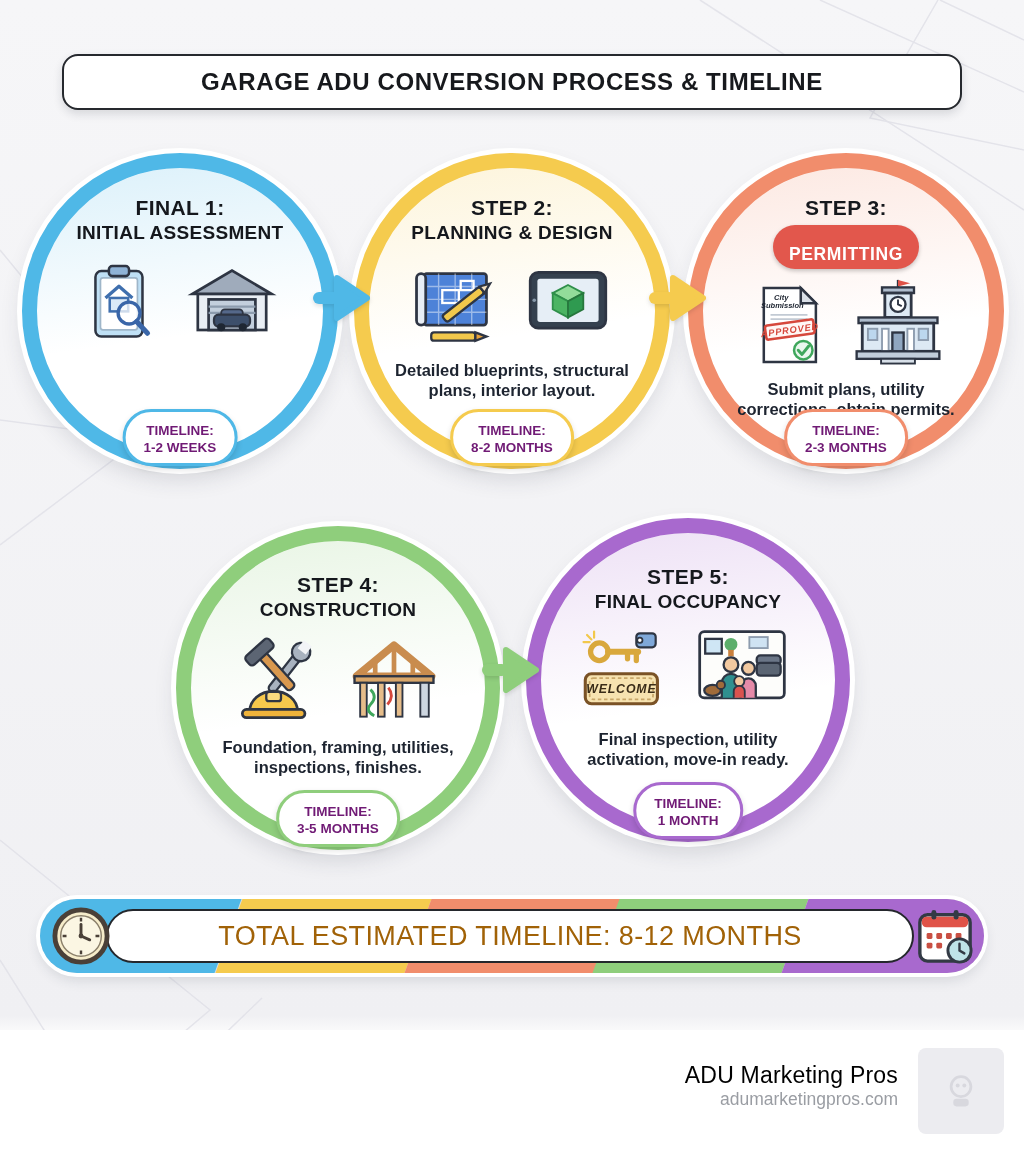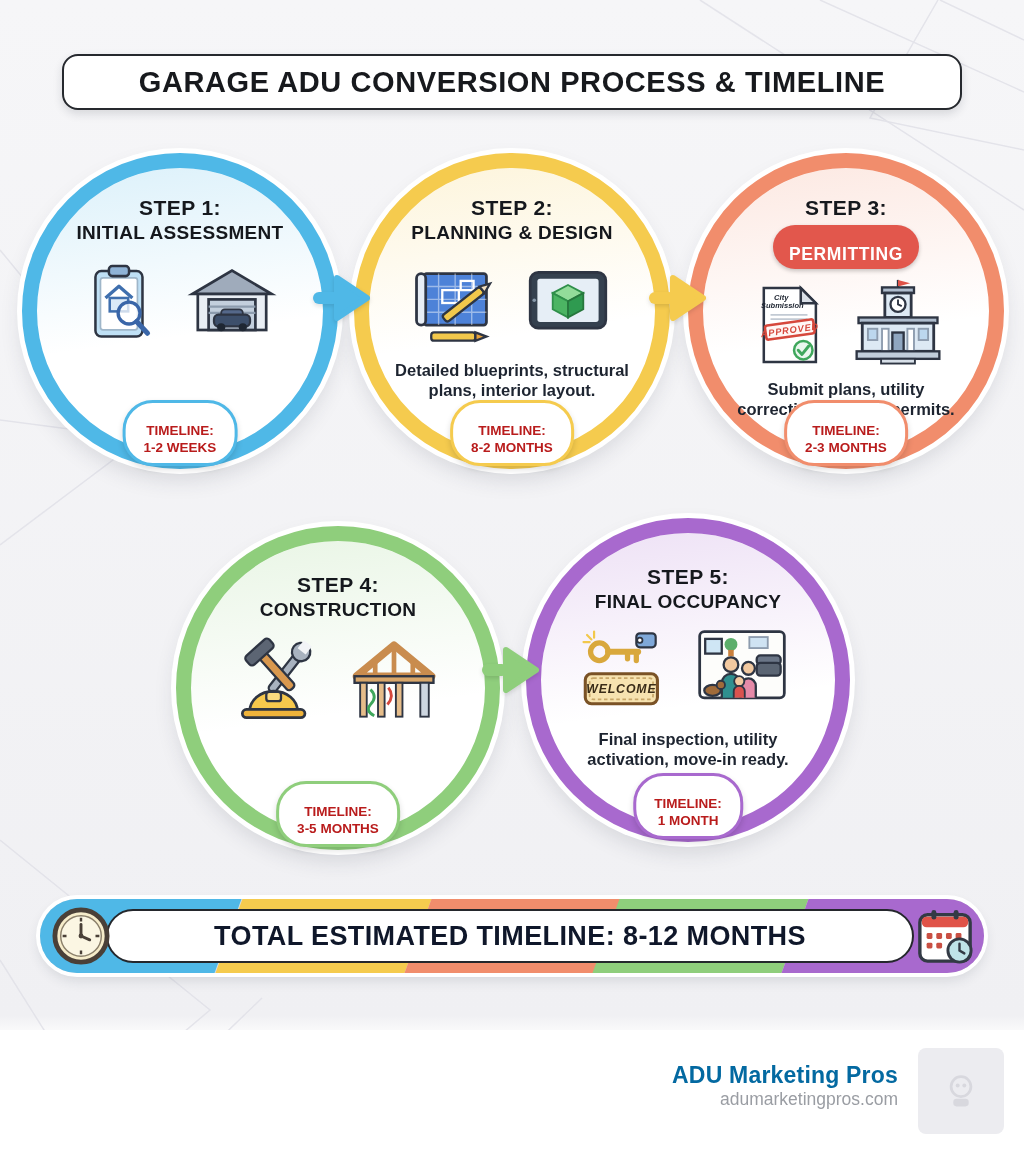--- a/index.html
+++ b/index.html
@@ -6,64 +6,64 @@
   body { background:#ffffff; font-family:"Liberation Sans","DejaVu Sans",sans-serif; color:#1d2430; }
   #canvas { position:relative; width:1024px; height:1154px; margin:0 auto; overflow:hidden;
             background:linear-gradient(180deg,#f6f6f8 0%,#f0f0f3 88%,#ffffff 90%); }
   .bg-deco { position:absolute; inset:0; pointer-events:none; }
 
   
   .title-banner { position:absolute; left:62px; top:54px; width:900px; height:56px;
     background:#ffffff; border:2.5px solid #26292e; border-radius:16px;
     display:flex; align-items:center; justify-content:center;
     box-shadow:0 4px 10px rgba(30,35,50,.14); z-index:5; }
-  .title-banner h1 { font-size:29px; font-weight:bold; letter-spacing:.6px; color:#17191d; white-space:nowrap; }
+  .title-banner h1 { font-size:24px; font-weight:bold; letter-spacing:.6px; color:#17191d; white-space:nowrap; }
 
   
   .step-circle { position:absolute; border-radius:50%;
     border:15px solid var(--accent,#999); background:#ffffff;
     box-shadow:0 0 0 5px #ffffff, 0 10px 22px rgba(40,50,70,.15); z-index:2; }
   .step-circle::before { content:""; position:absolute; inset:0; border-radius:50%;
     background:linear-gradient(172deg, var(--accent,#999) 0%, rgba(255,255,255,0) 58%); opacity:.20; }
   .circle-content { position:relative; z-index:1; height:100%; display:flex; flex-direction:column;
     align-items:center; text-align:center; padding-top:28px; }
   .step-label { font-size:21px; font-weight:bold; letter-spacing:.4px; color:#15181d; }
   .step-name  { font-size:19px; font-weight:bold; letter-spacing:.3px; color:#15181d; margin-top:2px; }
   .permit-badge { display:inline-block; background:var(--accent,#E2574C); color:#ffffff;
     border-radius:999px; padding:19px 16px 4px; font-size:17.5px; font-weight:bold; letter-spacing:.6px;
     box-shadow:0 2px 4px rgba(0,0,0,.22); }
   .icon-row { display:flex; align-items:center; justify-content:center; gap:20px;
     height:106px; margin-top:6px;font-style:italic; }
   .step-desc { font-size:16.5px; font-weight:bold; color:#1d2430; line-height:1.22;
     max-width:244px; margin-top:4px; }
   .timeline-pill { position:absolute; left:50%; bottom:-12px; transform:translateX(-50%);
     background:#ffffff; border:3.5px solid var(--accent,#999); border-radius:30px;
-    padding:19px 18px 6px; text-align:center; font-size:13.5px; font-weight:bold; line-height:1.3;
-    color:#b91c1c; white-space:nowrap; box-shadow:0 3px 6px rgba(0,0,0,.14); z-index:4; }
+    padding:10px 18px 6px; text-align:center; font-size:13.5px; font-weight:bold; line-height:1.3;
+    color:#701a75; white-space:nowrap; box-shadow:0 3px 6px rgba(0,0,0,.14); z-index:4; }
 
   
   .flow-arrow { position:absolute; color:var(--accent,#999); z-index:3;
     filter:drop-shadow(0 2px 2px rgba(0,0,0,.12)); }
 
   
   .total-bar { position:absolute; left:40px; top:899px; width:944px; height:74px; z-index:4; }
   .bar-track { position:absolute; inset:0; border-radius:999px; overflow:hidden;
     box-shadow:0 0 0 4px #ffffff, 0 6px 14px rgba(40,50,70,.16); background:#ddd; }
   .seg { position:absolute; top:0; bottom:0; background:var(--accent,#ccc); transform:skewX(-20deg); }
   .bar-label { position:absolute; left:66px; right:70px; top:10px; bottom:10px;
     background:#ffffff; border:2.5px solid #24272c; border-radius:999px;
     display:flex; align-items:center; justify-content:center; z-index:2; }
-  .bar-label span { font-size:27px; font-weight:bold; letter-spacing:.4px; color:#0f172a; white-space:nowrap; }
+  .bar-label span { font-size:27px; font-weight:normal; letter-spacing:.4px; color:#a16207; white-space:nowrap; }
   .clock-badge { position:absolute; left:12px; top:8px; z-index:3; }
   .calendar-badge { position:absolute; right:10px; top:8px; z-index:3; }
 
   
   .footer { position:absolute; left:0; bottom:0; width:1024px; height:124px; background:#ffffff; z-index:6; }
   .footer-text { position:absolute; right:126px; top:32px; text-align:right; }
-  .brand { font-size:23px; font-weight:bold; color:#0369a1; letter-spacing:.2px; }
+  .brand { font-size:23px; font-weight:normal; color:#000000; letter-spacing:.2px; }
   .site  { font-size:17.5px; color:#9a9da3; }
   .logo-box { position:absolute; right:20px; top:18px; width:86px; height:86px;
     background:#ececf0; border-radius:8px; display:flex; align-items:center; justify-content:center; }
 </style>
 </head>
 <body>
 
 <div id="canvas">
 
   <svg class="bg-deco" width="1024" height="1154" viewBox="0 0 1024 1154">
@@ -80,21 +80,21 @@
       <path d="M955 1154 L1024 1075"></path>
     </g>
   </svg>
 
   <div class="title-banner">
     <h1>GARAGE ADU CONVERSION PROCESS &amp; TIMELINE</h1>
   </div>
 
   <div class="step-circle" style="left: 22px; top: 153px; width: 316px; height: 316px; --accent: #4FB8E7;">
     <div class="circle-content">
-      <div class="step-label">STEP 1:</div>
+      <div class="step-label">FINAL 1:</div>
       <div class="step-name">INITIAL ASSESSMENT</div>
       <div class="icon-row">
         <svg viewBox="0 0 100 100" width="84" height="90">
           <rect x="16" y="12" width="56" height="78" rx="7" fill="#bfe0f5" stroke="#2e3543" stroke-width="3"></rect>
           <rect x="22" y="20" width="44" height="62" rx="3" fill="#ffffff" stroke="#9fb6c9" stroke-width="2"></rect>
           <rect x="32" y="6" width="24" height="12" rx="4" fill="#8fb3d6" stroke="#2e3543" stroke-width="3"></rect>
           <path d="M28 44 L44 30 L60 44" fill="none" stroke="#3f6fae" stroke-width="4" stroke-linejoin="round"></path>
           <rect x="33" y="44" width="22" height="16" fill="#dcebf8" stroke="#3f6fae" stroke-width="3"></rect>
           <circle cx="56" cy="62" r="13" fill="rgba(255,255,255,.75)" stroke="#3a66a8" stroke-width="4"></circle>
           <line x1="65" y1="72" x2="78" y2="86" stroke="#3a66a8" stroke-width="6" stroke-linecap="round"></line>
@@ -235,20 +235,21 @@
           <path d="M50 14 V46 M30 30 V46 M70 30 V46" stroke="#c98c4e" stroke-width="5"></path>
           <rect x="8" y="46" width="84" height="7" fill="#d9a76a" stroke="#2e3543" stroke-width="2.5"></rect>
           <rect x="14" y="53" width="7" height="36" fill="#e6bd8a" stroke="#2e3543" stroke-width="2"></rect>
           <rect x="33" y="53" width="7" height="36" fill="#e6bd8a" stroke="#2e3543" stroke-width="2"></rect>
           <rect x="52" y="53" width="7" height="36" fill="#e6bd8a" stroke="#2e3543" stroke-width="2"></rect>
           <rect x="78" y="53" width="9" height="36" fill="#cdd6e0" stroke="#2e3543" stroke-width="2"></rect>
           <path d="M25 60 q8 8 0 16 q-6 7 4 12" stroke="#3fa75c" stroke-width="3" fill="none"></path>
           <path d="M44 58 q7 9 -1 18" stroke="#d6483c" stroke-width="3" fill="none"></path>
         </svg>
       </div>
+      <div class="step-desc">Foundation, framing, utilities, inspections, finishes.</div>
     </div>
     <div class="timeline-pill">
       <div>TIMELINE:</div>
       <div>3-5 MONTHS</div>
     </div>
   </div>
 
   <svg class="flow-arrow" style="left: 477px; top: 638px; --accent: #8FCE7C;" viewBox="0 0 64 64" width="70" height="64">
     <rect x="2" y="26" width="26" height="12" rx="6" fill="currentColor"></rect>
     <path d="M26 12 L56 32 L26 52 Z" fill="currentColor" stroke="currentColor" stroke-width="6" stroke-linejoin="round"></path>

